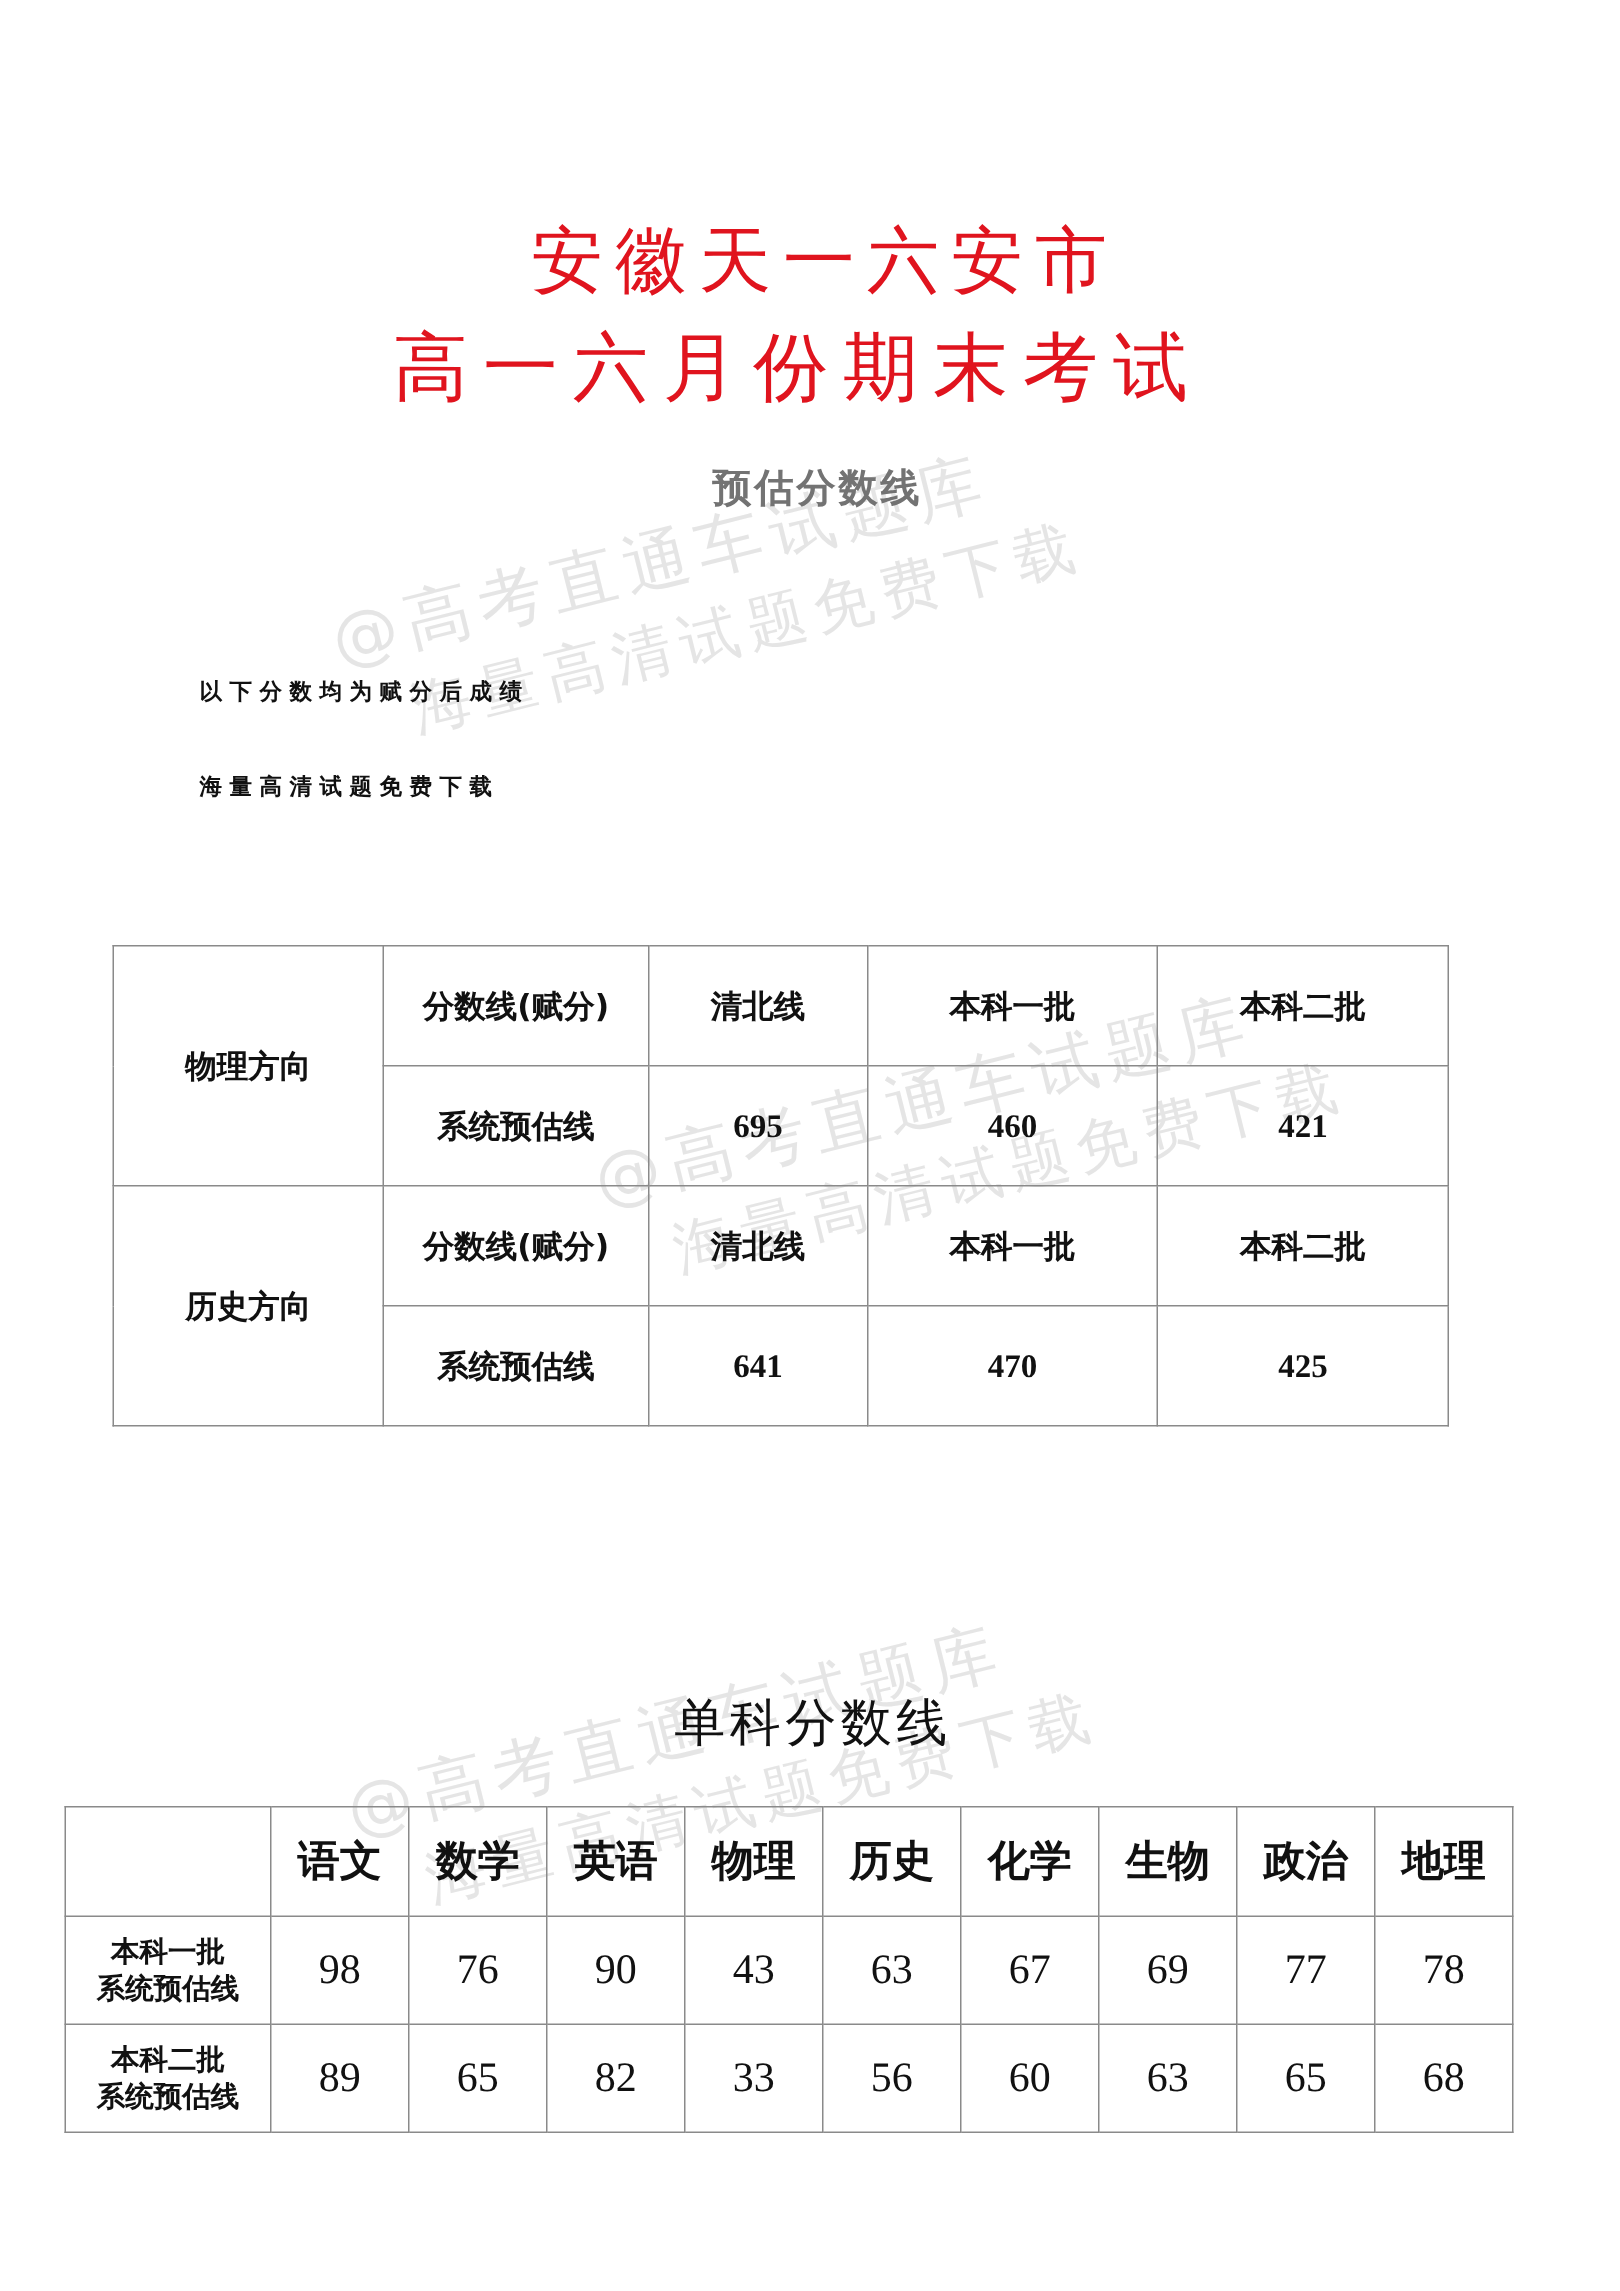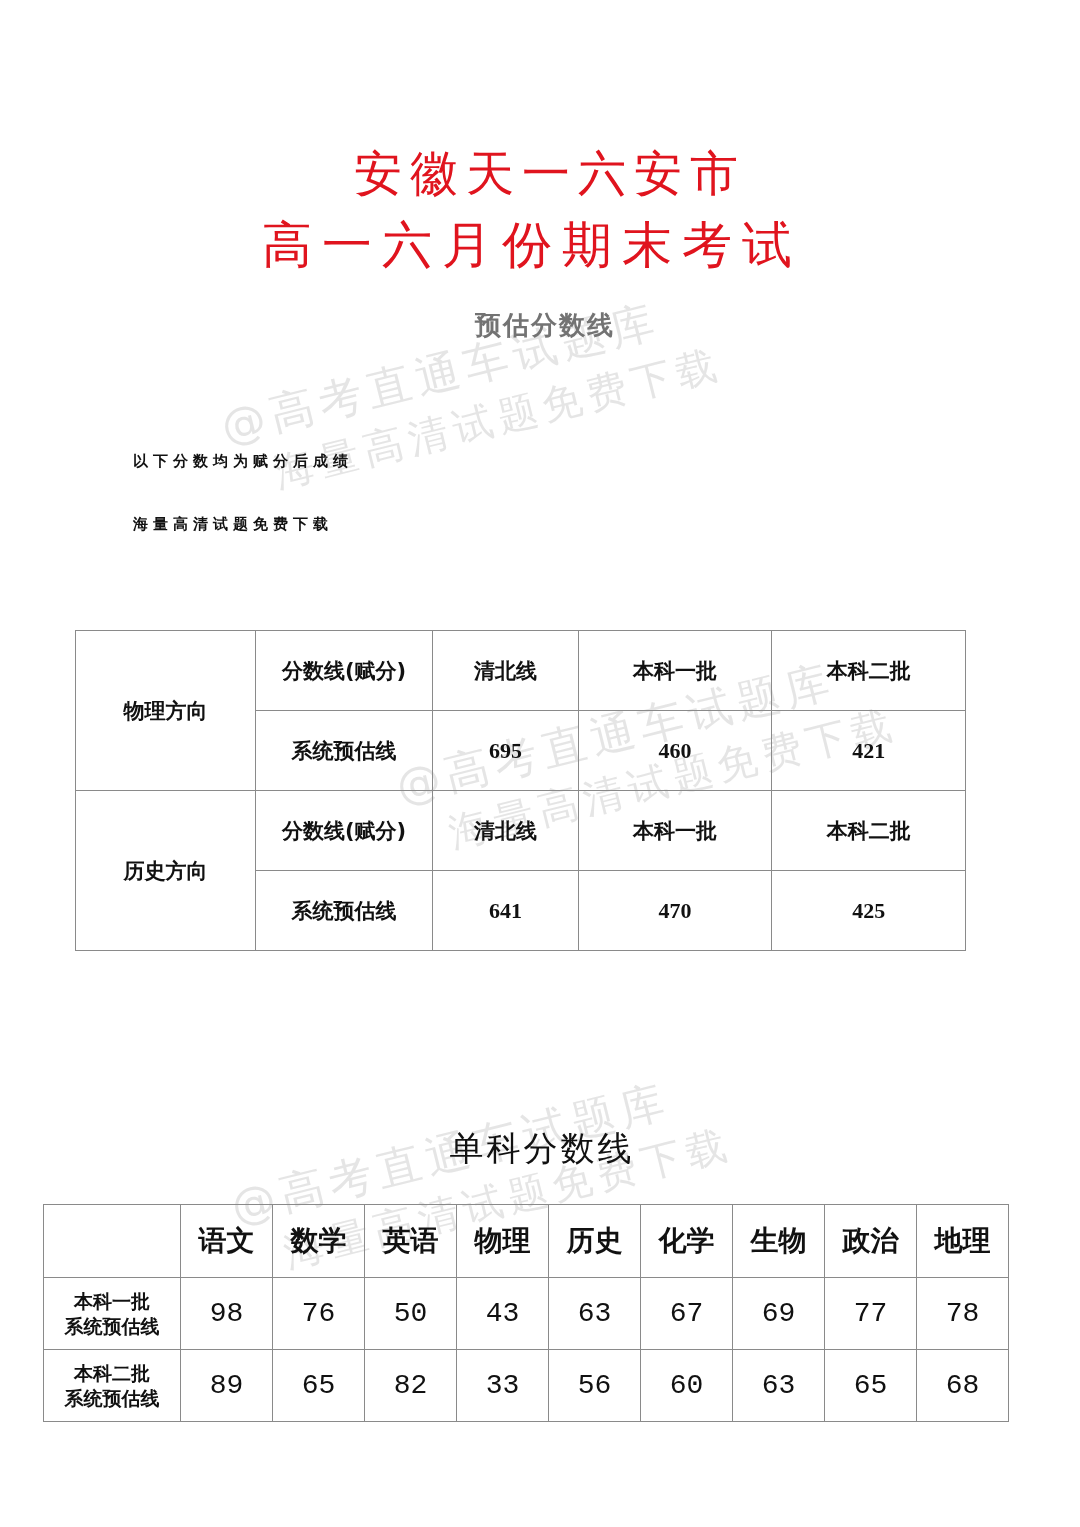--- a/index.html
+++ b/index.html
@@ -34,21 +34,21 @@
 
     .section {
       position: absolute; top: 1126px; left: 0; width: 1080px; text-align: center;
       font-size: 34px; letter-spacing: 3px; padding-left: 2px;
     }
 
     .t2 { left: 43px; top: 1188px; width: 966px; margin-top: 16px; }
     .t2 td { font-weight: bold; }
     .t2 .head td { height: 72px; font-size: 28px; font-weight: normal; }
     .t2 .head td .hl { font-weight: bold; }
-    .t2 .row td { height: 71px; font-size: 28px; font-family: Liberation Mono, monospace; font-weight: normal; }
+    .t2 .row td { height: 71px; font-size: 28px; font-family: Liberation Serif, serif; font-weight: normal; }
     .t2 .rowlbl { width: 136px; font-size: 19px !important; font-family: "DejaVu Sans", "Liberation Sans", sans-serif !important; font-weight: bold !important; line-height: 25px; }
 
     .watermark {
       position: absolute; color: rgba(180,180,180,0.35); font-size: 44px; white-space: nowrap;
       transform: rotate(-14deg); transform-origin: left top; pointer-events: none;
       font-family: "DejaVu Sans", sans-serif; letter-spacing: 6px;
     }
     .wm-sub { font-size: 40px; margin-left: 40px; }
   </style>
 </head>
@@ -121,21 +121,21 @@
     <td><span class="hl">政治</span></td>
     <td><span class="hl">地理</span></td>
   </tr>
   <tr class="row">
     <td class="rowlbl">
       <div>本科一批</div>
       <div>系统预估线</div>
     </td>
     <td>98</td>
     <td>76</td>
-    <td>50</td>
+    <td>90</td>
     <td>43</td>
     <td>63</td>
     <td>67</td>
     <td>69</td>
     <td>77</td>
     <td>78</td>
   </tr>
   <tr class="row">
     <td class="rowlbl">
       <div>本科二批</div>

